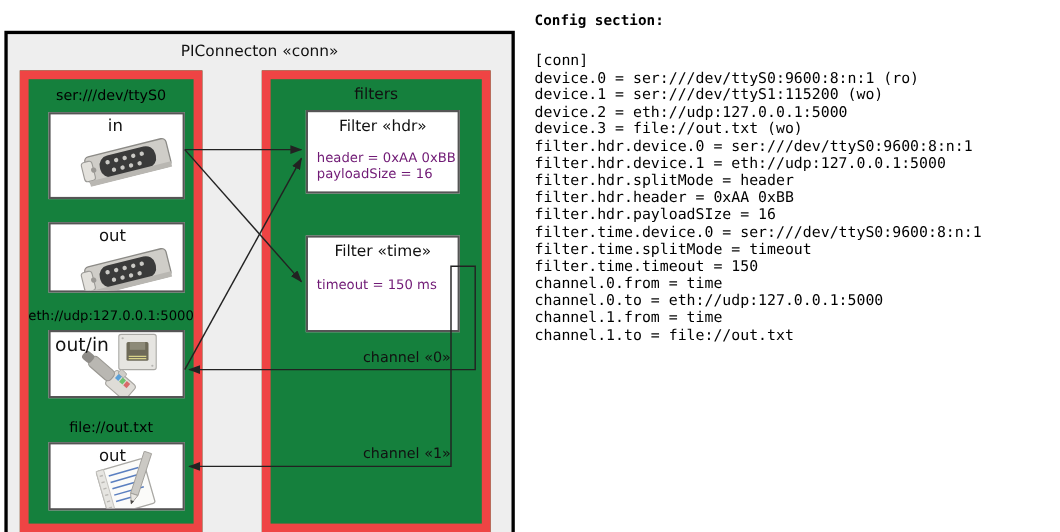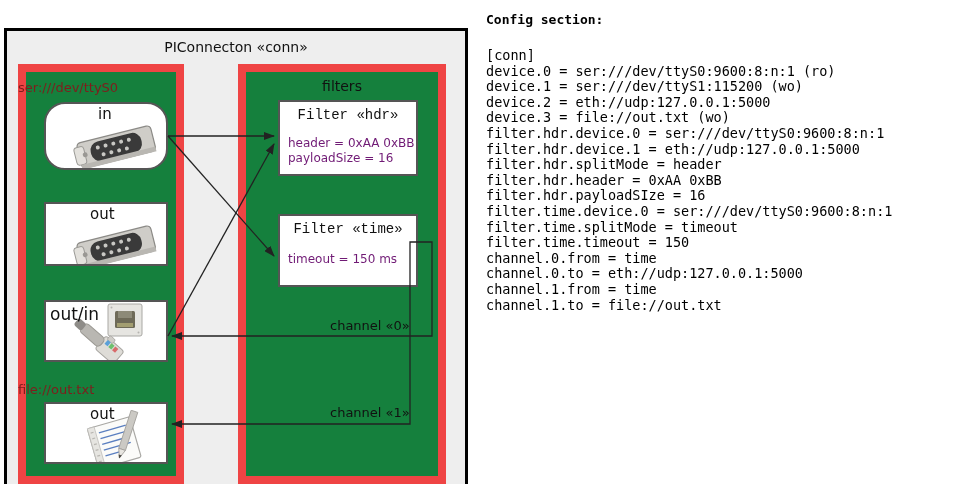--- a/index.html
+++ b/index.html
@@ -14,31 +14,31 @@
 
   .frame-title{position:absolute;left:0;top:8px;width:100%;text-align:center;
        font-size:14px;color:#111;}
 
   .panel{position:absolute;background:#15803d;border:8px solid #ef4444;
        box-sizing:border-box;}
 
   .panel-title{position:absolute;left:0;top:6px;width:100%;text-align:center;
        font-size:14px;color:#111;}
 
-  .dev-label{position:absolute;font-size:13px;color:#7f1d1d;
+  .dev-label{position:absolute;text-align:center;font-size:13px;color:#000000;
        white-space:nowrap;}
 
   .dev-box{position:absolute;background:#ffffff;border:2px solid #555555;
        box-sizing:border-box;overflow:hidden;}
   .dev-dir{position:absolute;font-size:15px;color:#111;z-index:3;}
 
   .filter-box{position:absolute;background:#ffffff;border:2px solid #555555;
        box-sizing:border-box;}
   .filter-title{position:absolute;left:0;top:5px;width:100%;text-align:center;
-       font-size:14px;color:#111;font-family:Liberation Mono, monospace;}
+       font-size:14px;color:#111;}
   .filter-props{position:absolute;left:8px;font-size:12px;color:#701a75;
        line-height:15px;}
 
   .chan-label{position:absolute;font-size:13px;color:#111;white-space:nowrap;}
 
   #wires{position:absolute;left:0;top:0;width:472px;height:484px;
        pointer-events:none;}
 
   
   #config{position:absolute;left:482px;top:4px;width:482px;height:452px;}
@@ -54,21 +54,21 @@
 
 <div id="diagram">
 
   <div class="outer-frame">
     <div class="frame-title">PIConnecton «conn»</div>
   </div>
 
   <div class="panel" style="left:18px;top:40px;width:166px;height:420px;"></div>
 
   <div class="dev-label" style="left:18px;top:56px;width:166px;">ser:///dev/ttyS0</div>
-  <div class="dev-box" style="left:44px;top:78px;width:124px;height:68px;border-radius:21px;">
+  <div class="dev-box" style="left:44px;top:78px;width:124px;height:79px;">
     <span class="dev-dir" style="left:52px;top:1px;">in</span>
     <svg width="120" height="60" viewBox="0 0 120 60" style="position:absolute;left:10px;top:8px;">
       <g transform="rotate(-14 60 34)">
         <rect x="22" y="22" width="76" height="26" rx="4" fill="#cfcdc8" stroke="#8b8a86" stroke-width="1.2"></rect>
         <rect x="18" y="26" width="10" height="18" rx="3" fill="#e3e1dc" stroke="#9b9a96" stroke-width="1"></rect>
         <rect x="34" y="25" width="52" height="20" rx="9" fill="#3a3a3a"></rect>
         <g fill="#c9c8c4">
           <circle cx="42" cy="31" r="2"></circle>
             <circle cx="50" cy="31" r="2"></circle>
             <circle cx="58" cy="31" r="2"></circle>
@@ -102,20 +102,21 @@
             <circle cx="54" cy="39" r="2"></circle>
             <circle cx="62" cy="39" r="2"></circle>
           <circle cx="70" cy="39" r="2"></circle>
         </g>
         <rect x="22" y="44" width="76" height="5" fill="#b9b7b2"></rect>
         <circle cx="28" cy="35" r="2.4" fill="#9a9894"></circle>
       </g>
     </svg>
   </div>
 
+  <div class="dev-label" style="left:16px;top:256px;width:170px;font-size:12px;">eth://udp:127.0.0.1:5000</div>
   <div class="dev-box" style="left:44px;top:276px;width:124px;height:62px;">
     <span class="dev-dir" style="left:4px;top:2px;font-size:17px;">out/in</span>
     <svg width="120" height="60" viewBox="0 0 120 60" style="position:absolute;left:0px;top:0px;">
       <rect x="62" y="2" width="34" height="32" rx="2" fill="#e6e5e1" stroke="#a9a8a4" stroke-width="1"></rect>
       <rect x="69" y="9" width="20" height="17" rx="1.5" fill="#6e6a58"></rect>
       <rect x="72" y="9" width="14" height="7" fill="#8d8a78"></rect>
       <g stroke="#d8d28a" stroke-width="1">
         <line x1="71" y1="24" x2="87" y2="24"></line>
           <line x1="71" y1="22" x2="87" y2="22"></line>
       </g>
@@ -169,21 +170,21 @@
   </div>
 
   <div class="filter-box" style="left:278px;top:76px;width:140px;height:76px;">
     <div class="filter-title">Filter «hdr»</div>
     <div class="filter-props" style="top:34px;">
       <div>header = 0xAA 0xBB</div>
       <div>payloadSize = 16</div>
     </div>
   </div>
 
-  <div class="filter-box" style="left:278px;top:190px;width:140px;height:73px;">
+  <div class="filter-box" style="left:278px;top:190px;width:140px;height:88px;">
     <div class="filter-title">Filter «time»</div>
     <div class="filter-props" style="top:36px;">
       <div>timeout = 150 ms</div>
     </div>
   </div>
 
   <div class="chan-label" style="left:330px;top:294px;">channel «0»</div>
   <div class="chan-label" style="left:330px;top:381px;">channel «1»</div>
 
   <svg id="wires" viewBox="0 0 472 484">

